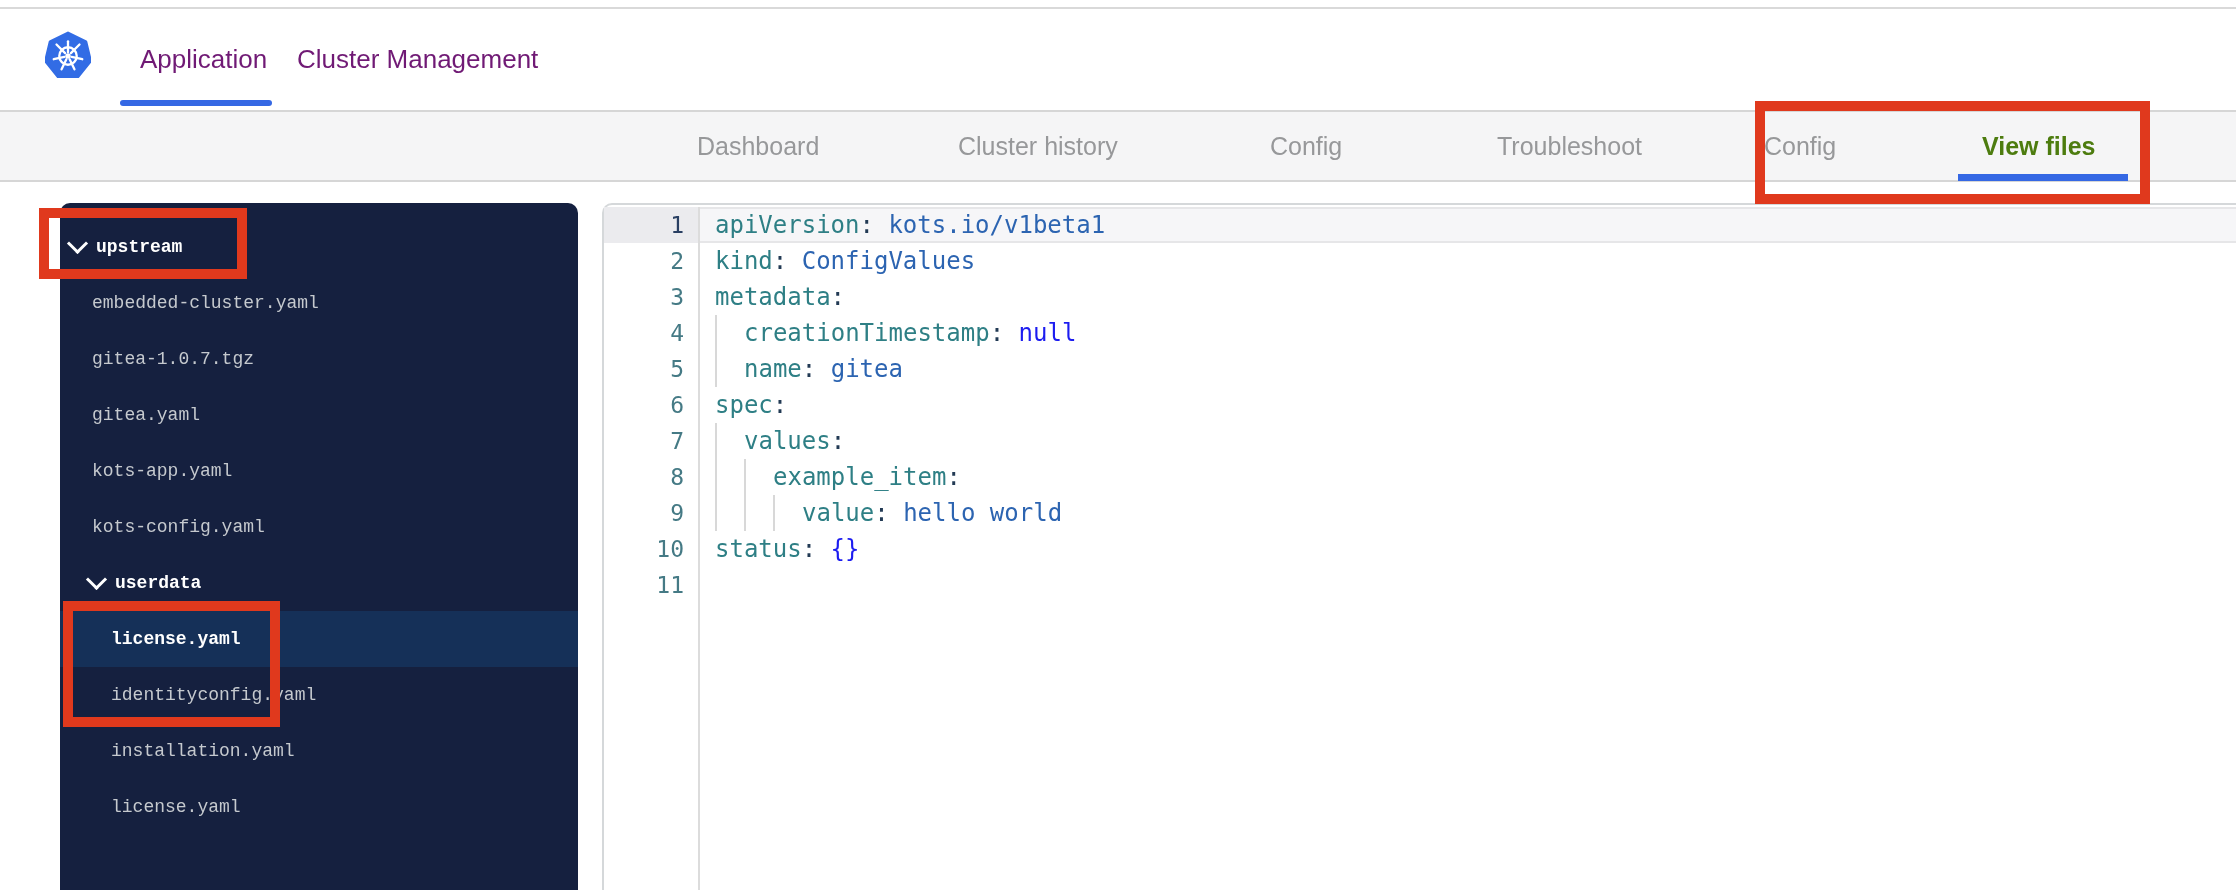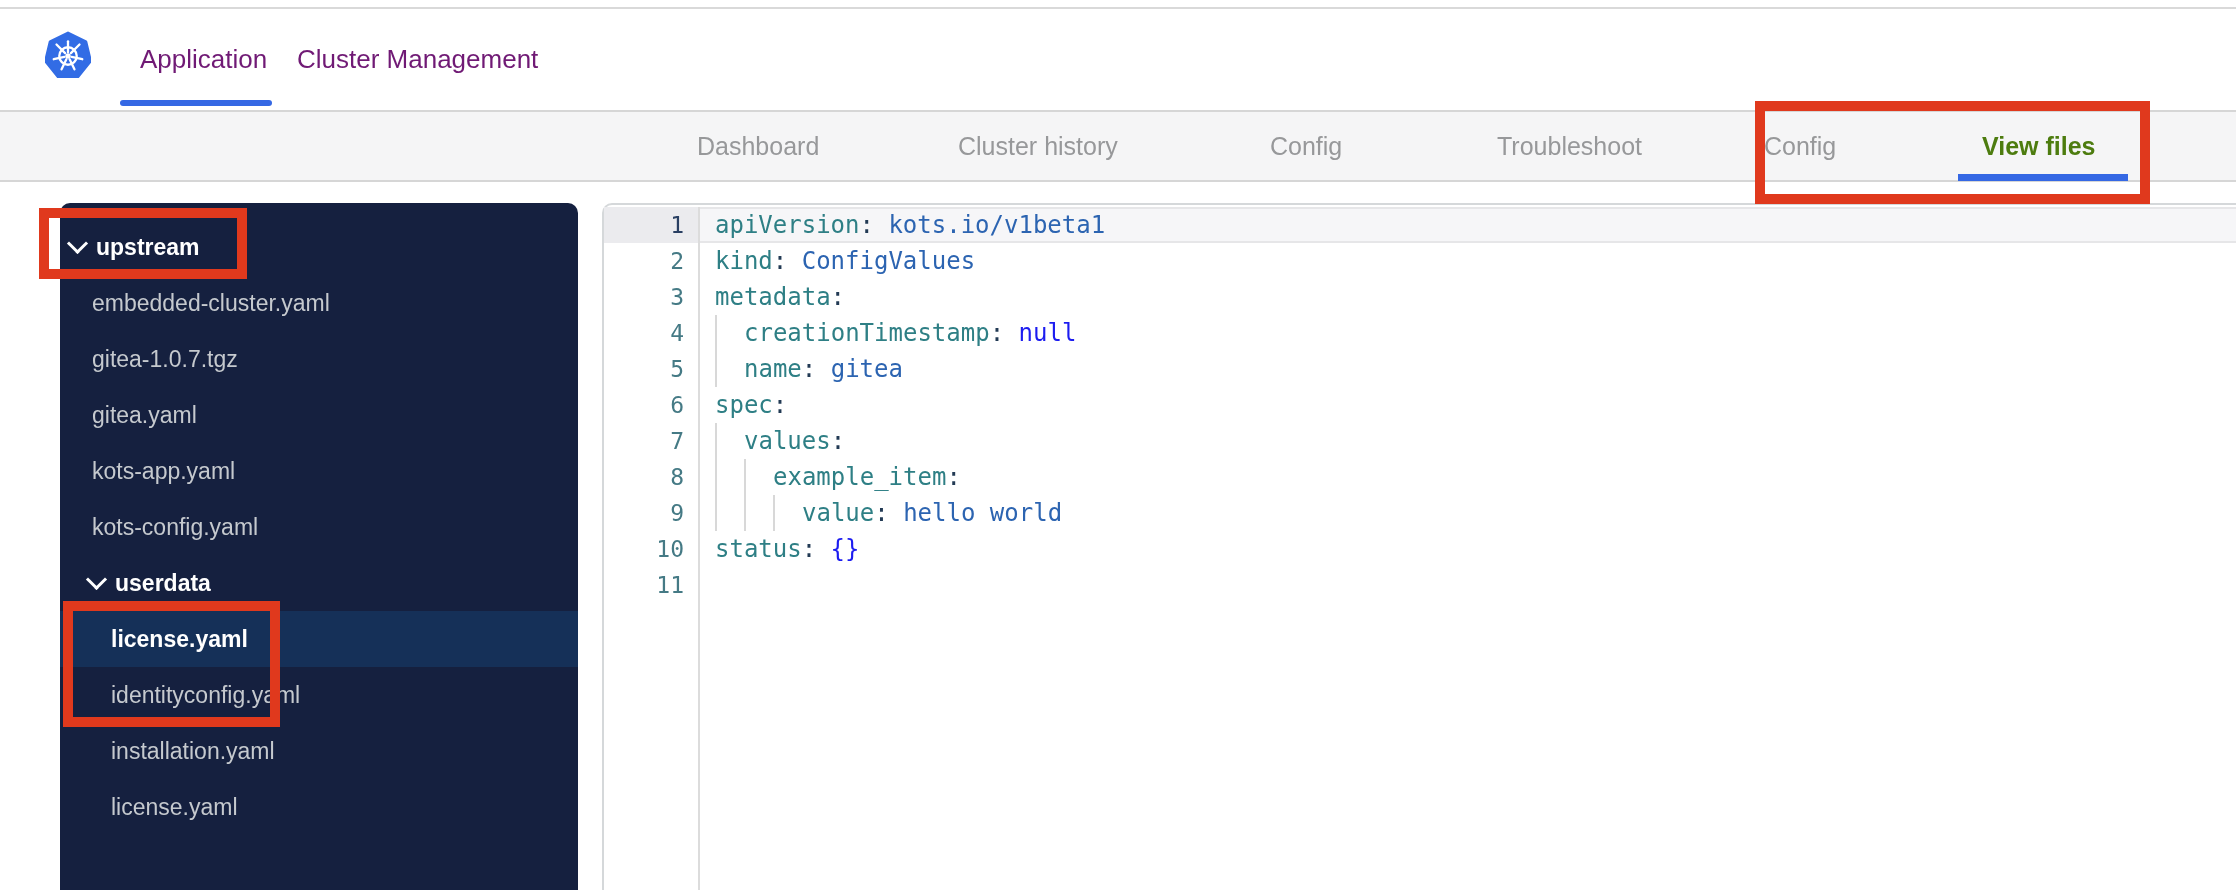--- a/index.html
+++ b/index.html
@@ -25,21 +25,21 @@
   #nav-tabs .ntab:nth-child(1){left:697px;}
   #nav-tabs .ntab:nth-child(2){left:958px;}
   #nav-tabs .ntab:nth-child(3){left:1270px;}
   #nav-tabs .ntab:nth-child(4){left:1497px;text-align:center;}
   #nav-tabs .ntab:nth-child(5){left:1764px;}
   #nav-tabs .ntab:nth-child(6){left:1982px;}
   .vf-underline{position:absolute;left:1958px;top:174px;width:170px;height:7px;background:var(--accent);}
   
   .sidebar{position:absolute;left:60px;top:203px;width:518px;height:687px;background:var(--sidebar_bg);
     border-radius:10px 10px 0 0;padding-top:16px;box-sizing:border-box;}
-  .trow{height:56px;display:flex;align-items:center;font-size:23px;color:#c5c9ce;cursor:pointer;box-sizing:border-box;}
+  .trow{height:56px;display:flex;align-items:center;font-size:18px;color:#c5c9ce;cursor:pointer;box-sizing:border-box;font-family:Liberation Mono, monospace;}
   .trow.folder{color:#fff;font-weight:700;}
   .trow.selected{background:var(--sidebar_selected);color:#fff;font-weight:700;}
   .trow.folder.lvl0{padding-left:8px;}
   .trow.file.lvl0{padding-left:32px;}
   .trow.folder.lvl1{padding-left:27px;}
   .trow.file.lvl1{padding-left:51px;}
   .chev{width:12px;height:12px;border-left:3px solid #fff;border-bottom:3px solid #fff;
     transform:rotate(-45deg);margin:-8px 11px 0 2px;flex:none;}
   
   .editor{position:absolute;left:602px;top:203px;width:1700px;height:760px;background:#fff;

